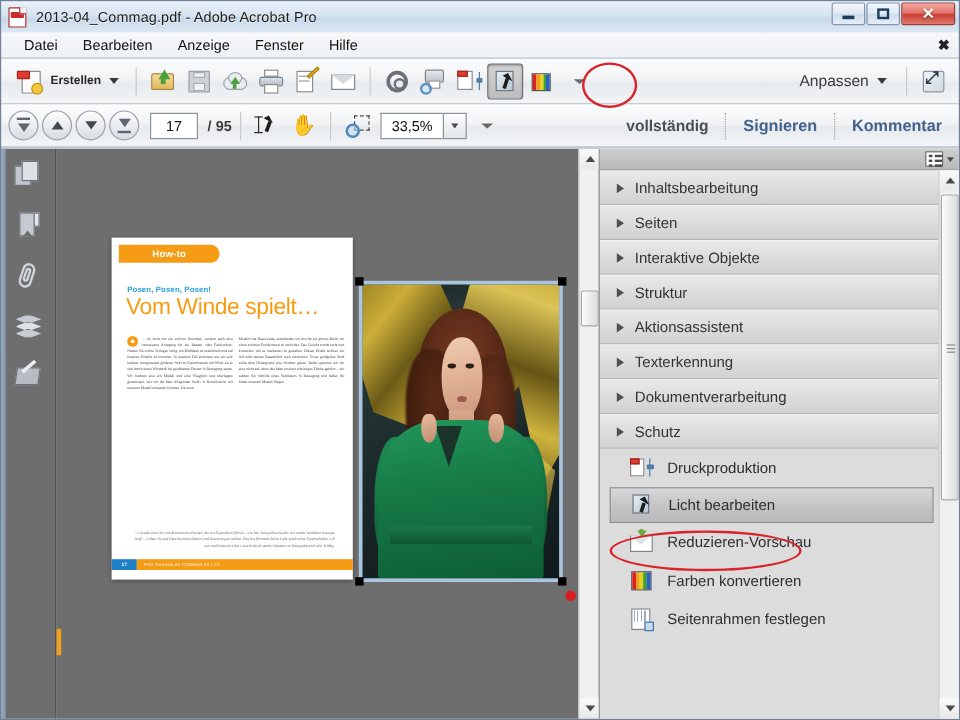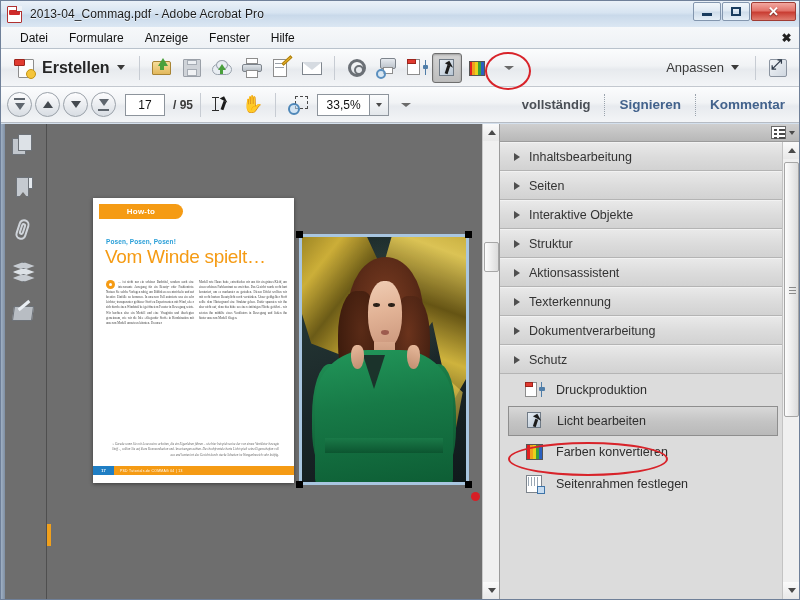--- a/index.html
+++ b/index.html
@@ -123,21 +123,21 @@
     border: 1px solid transparent; border-radius: 3px;
     flex: none;
     position: relative;
   }
   .tool-btn.pressed {
     background: linear-gradient(to bottom, #d4d4d4, #bdbdbd);
     border: 1px solid #6e6e6e;
     box-shadow: inset 0 1px 2px rgba(0,0,0,.25);
   }
   .btn-label {
-    font-size: 16px; font-weight: bold; color: #262626;
+    font-size: 10px; font-weight: bold; color: #262626;
     margin-left: 6px;
   }
   .caret { width:0;height:0;border-left:4px solid transparent;border-right:4px solid transparent;border-top:5px solid #3a3a3a; margin-left:7px; }
   .caret-sm { width:0;height:0;border-left:3.5px solid transparent;border-right:3.5px solid transparent;border-top:4.5px solid #4a4a4a; }
   .dblcaret { display:flex; flex-direction:column; gap:1px; margin-left: 4px; }
   .dblcaret i { display:block; width:0;height:0;border-left:5px solid transparent;border-right:5px solid transparent;border-top:4px solid #6a6a6a; }
 
   
   .ic { width: 22px; height: 22px; position: relative; display:block; }
   .ic-doc { width:16px;height:19px;background:#fcfcfc;border:1px solid #8d8d8d;border-radius:1px;position:absolute;left:3px;top:1px; }
@@ -569,21 +569,21 @@
           <span class="wb-max"></span>
         </div>
       <div class="win-btn close">
           <span class="wb-close">✕</span>
         </div>
     </div>
   </div>
 
   <div id="menubar">
     <div class="menu-item">Datei</div>
-    <div class="menu-item">Formulare</div>
+    <div class="menu-item">Bearbeiten</div>
     <div class="menu-item">Anzeige</div>
     <div class="menu-item">Fenster</div>
     <div class="menu-item">Hilfe</div>
     <div id="menu-close">✖</div>
   </div>
 
   <div id="toolbar1">
     <div class="tool-btn" style="padding:0 6px;">
       <span class="ic ic-create">
         <span class="ic-doc"></span>
@@ -895,20 +895,29 @@
         </div>
         <div class="tp-item selected">
           <span class="tp-ic pi-obj">
               <span class="sq"></span>
               <span class="cur"></span>
               <span class="cur2"></span>
             </span>
           <span class="tp-item-label">Licht bearbeiten</span>
         </div>
         <div class="tp-item">
+          <span class="tp-ic pi-red">
+              <span class="env"></span>
+              <span class="flap"></span>
+              <span class="ar"></span>
+              <span class="st"></span>
+            </span>
+          <span class="tp-item-label">Reduzieren-Vorschau</span>
+        </div>
+        <div class="tp-item">
           <span class="tp-ic pi-colors">
             <span class="bars">
                 <i style="background:#e02020"></i>
                 <i style="background:#f0a01c"></i>
                 <i style="background:#e8d21c"></i>
                 <i style="background:#3aa03a"></i>
                 <i style="background:#2a60c0"></i>
               </span>
           </span>
           <span class="tp-item-label">Farben konvertieren</span>

